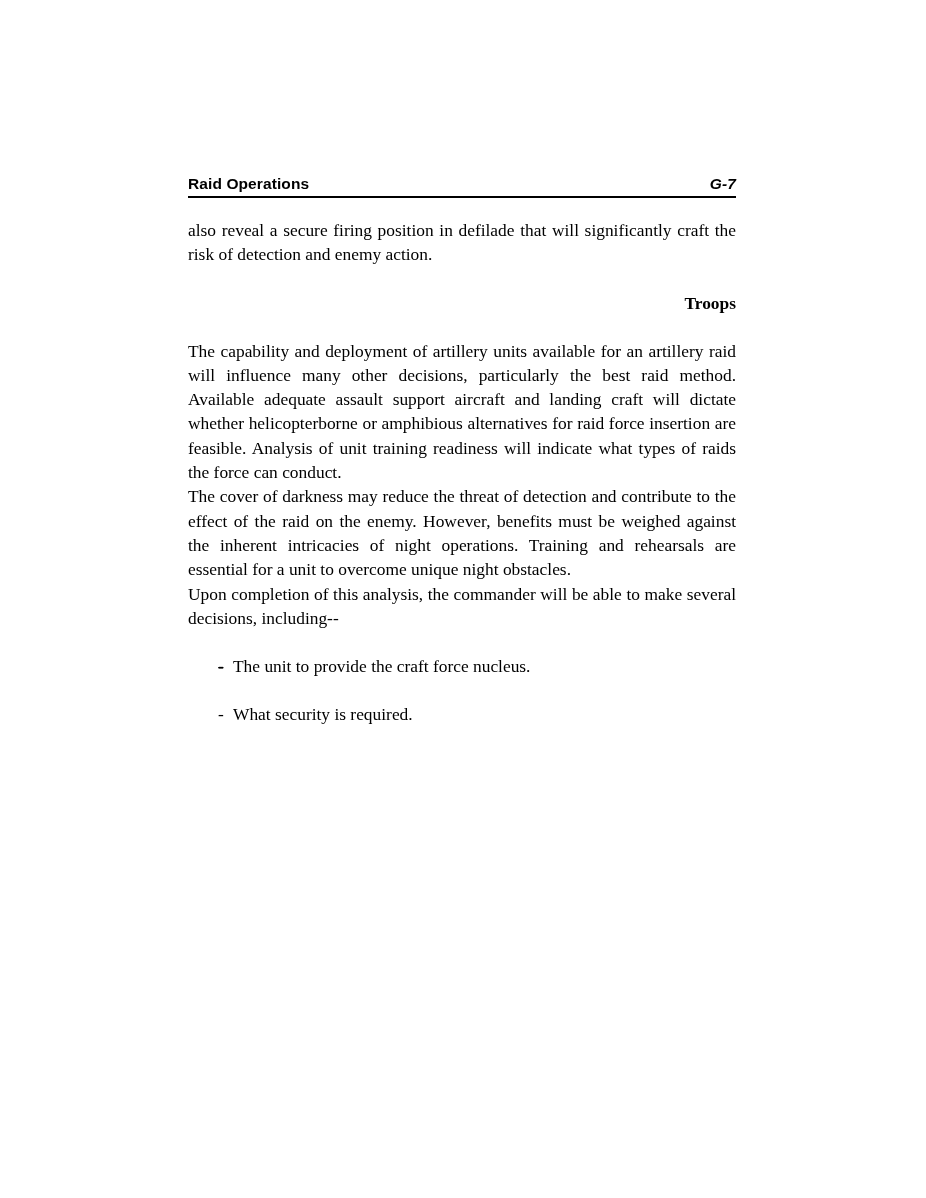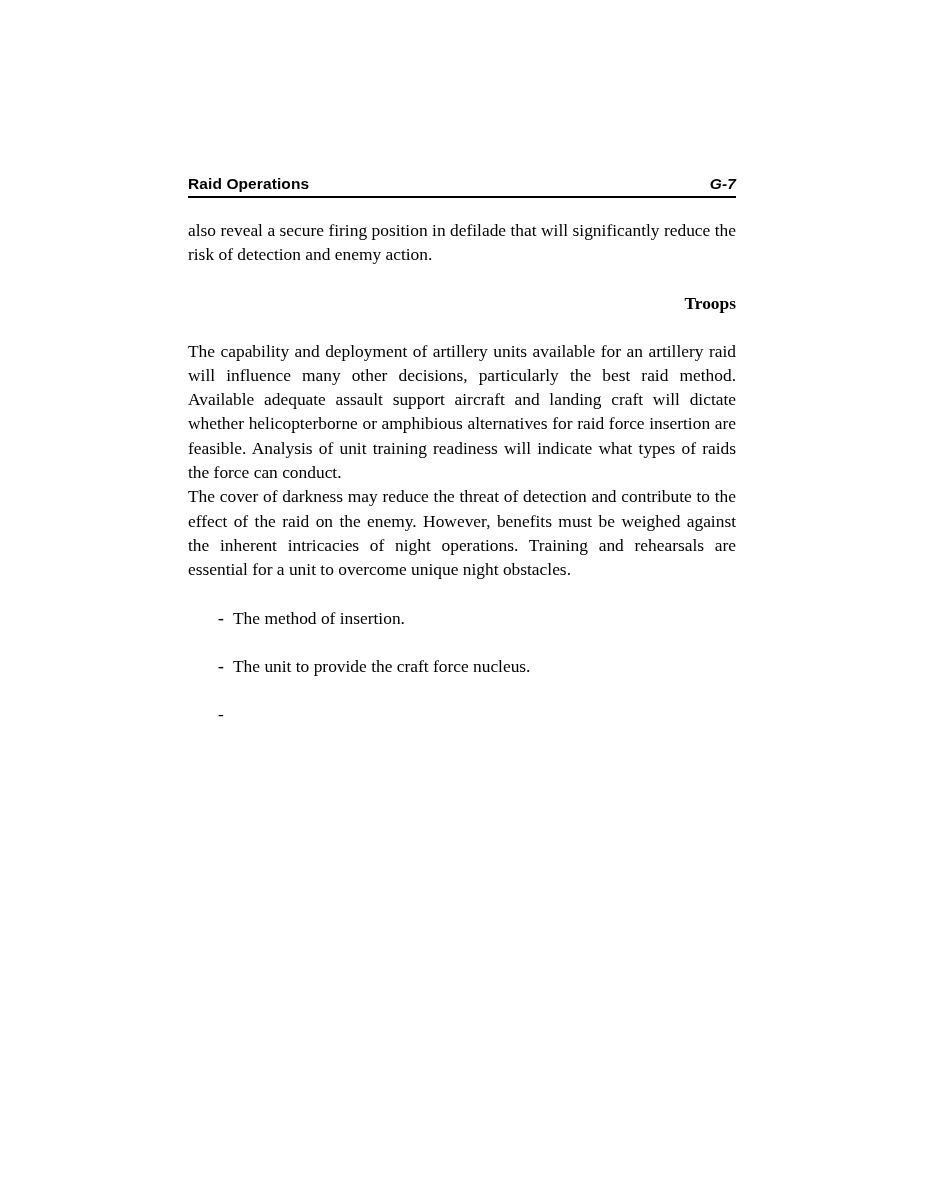--- a/index.html
+++ b/index.html
@@ -89,42 +89,43 @@
 <body>
 
 <div class="page">
   <div class="content">
 
     <div class="header-row">
       <span class="header-left">Raid Operations</span>
       <span class="header-right">G-7</span>
     </div>
 
-    <p class="body-text">also reveal a secure firing position in defilade that will significantly reduce the risk of detection and enemy action.</p>
+    <p class="body-text">also reveal a secure firing position in defilade that will significantly craft the risk of detection and enemy action.</p>
 
     <h2 class="section-head">Troops</h2>
     <p class="body-text">The capability and deployment of artillery units available for an artillery raid will influence many other decisions, particularly the best raid method.   Available adequate assault support aircraft and landing craft will dictate whether helicopterborne or amphibious alternatives for raid force insertion are feasible.  Analysis of unit training readiness will indicate what types of raids the force can conduct.</p>
 
     <p class="body-text">The cover of darkness may reduce the threat of detection and contribute to the effect of the raid on the enemy.   However, benefits must be weighed against the inherent intricacies of night operations.   Training and rehearsals are essential for a unit to overcome unique night obstacles.</p>
 
+    <p class="body-text">Upon completion of this analysis, the commander will be able to make several decisions, including--</p>
 
     <ul class="dash-list">
       <li>
         <span class="dash">-</span>
       </li>
       <li>
         <span class="dash">-</span>
-        <span class="itemtext">The method of insertion.</span>
       </li>
       <li>
         <span class="dash">-</span>
       </li>
       <li>
         <span class="dash">-</span>
         <span class="itemtext">The unit to provide the craft force nucleus.</span>
       </li>
       <li>
         <span class="dash">-</span>
+        <span class="itemtext">What security is required.</span>
       </li>
     </ul>
 
   </div>
 </div>
 
 </body></html>

